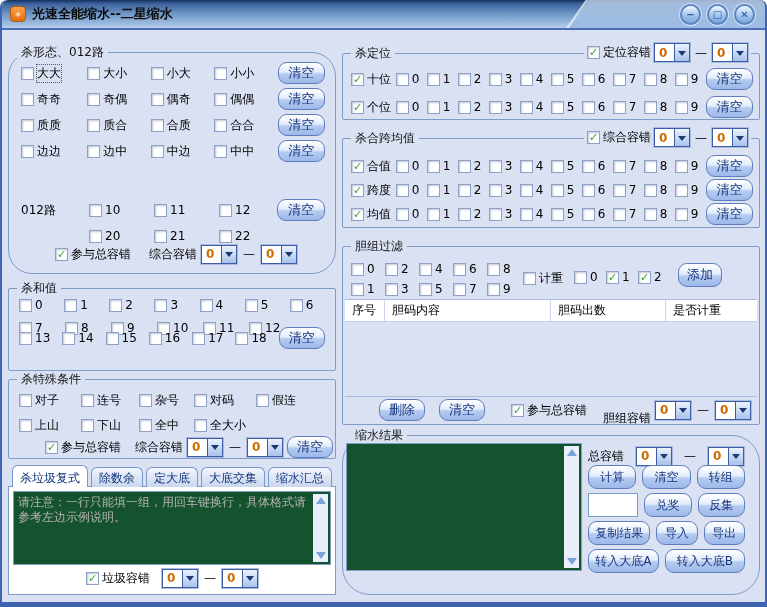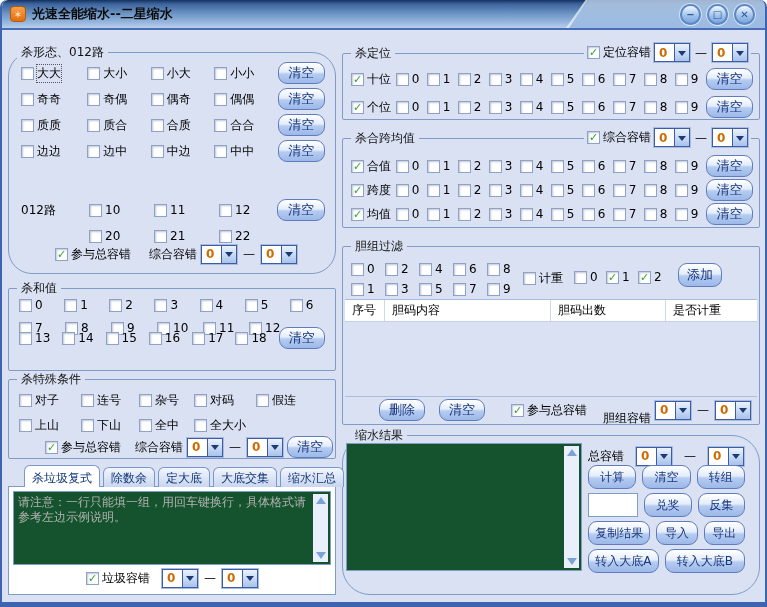--- a/index.html
+++ b/index.html
@@ -61,21 +61,21 @@
   .sp-row .cb:nth-child(3){width:55px} .sp-row .cb:nth-child(4){width:62px}
   .tol-row { left:0; right:0; height:22px; display:flex; align-items:center; font-size:12px; gap:4px; }
   
   .drow { left:0; right:0; height:24px; padding-left:8px; }
   .drow .rowlab { width:46px; }
   .drow .digits { display:flex; }
   .drow .digits .cb { width:31px; }
   .drow .btn { margin-left:auto; margin-right:6px; width:48px; }
   .digits { display:flex; }
   
-  .tabs { position:absolute; left:20px; top:435px; width:328px; height:22px; display:flex; align-items:flex-end; padding-left:2px; z-index:2; }
+  .tabs { position:absolute; left:8px; top:435px; width:328px; height:22px; display:flex; align-items:flex-end; padding-left:2px; z-index:2; }
   .tab { border:1px solid #7a97c9; border-bottom:none; border-radius:6px 6px 0 0; height:20px;
     background:linear-gradient(#f2f6fd,#c9d6ef); padding:2px 7px 0; font-size:12px; color:#13377a; margin-right:3px; white-space:nowrap; }
   .tab.active { background:#fff; height:22px; padding-top:4px; }
   .tabpanel { position:absolute; left:6px; top:456px; width:328px; height:109px; background:#fff; border:1px solid #7f9cc9; }
   .txtbox { position:absolute; background:#14532d; border:1px solid #7f9cc9; overflow:hidden; }
   .ph { display:block; padding:3px 20px 3px 4px; font-size:12px; color:#b2b2b2; line-height:15px; }
   .sbar { position:absolute; top:2px; right:2px; bottom:2px; width:15px; background:#eaf0fb;
     display:flex; flex-direction:column; justify-content:space-between; align-items:center; padding:3px 0; }
   .tri-up { width:0; height:0; border-left:5px solid transparent; border-right:5px solid transparent; border-bottom:7px solid #7aa3d9; }
   .tri-down { width:0; height:0; border-left:5px solid transparent; border-right:5px solid transparent; border-top:7px solid #7aa3d9; }

